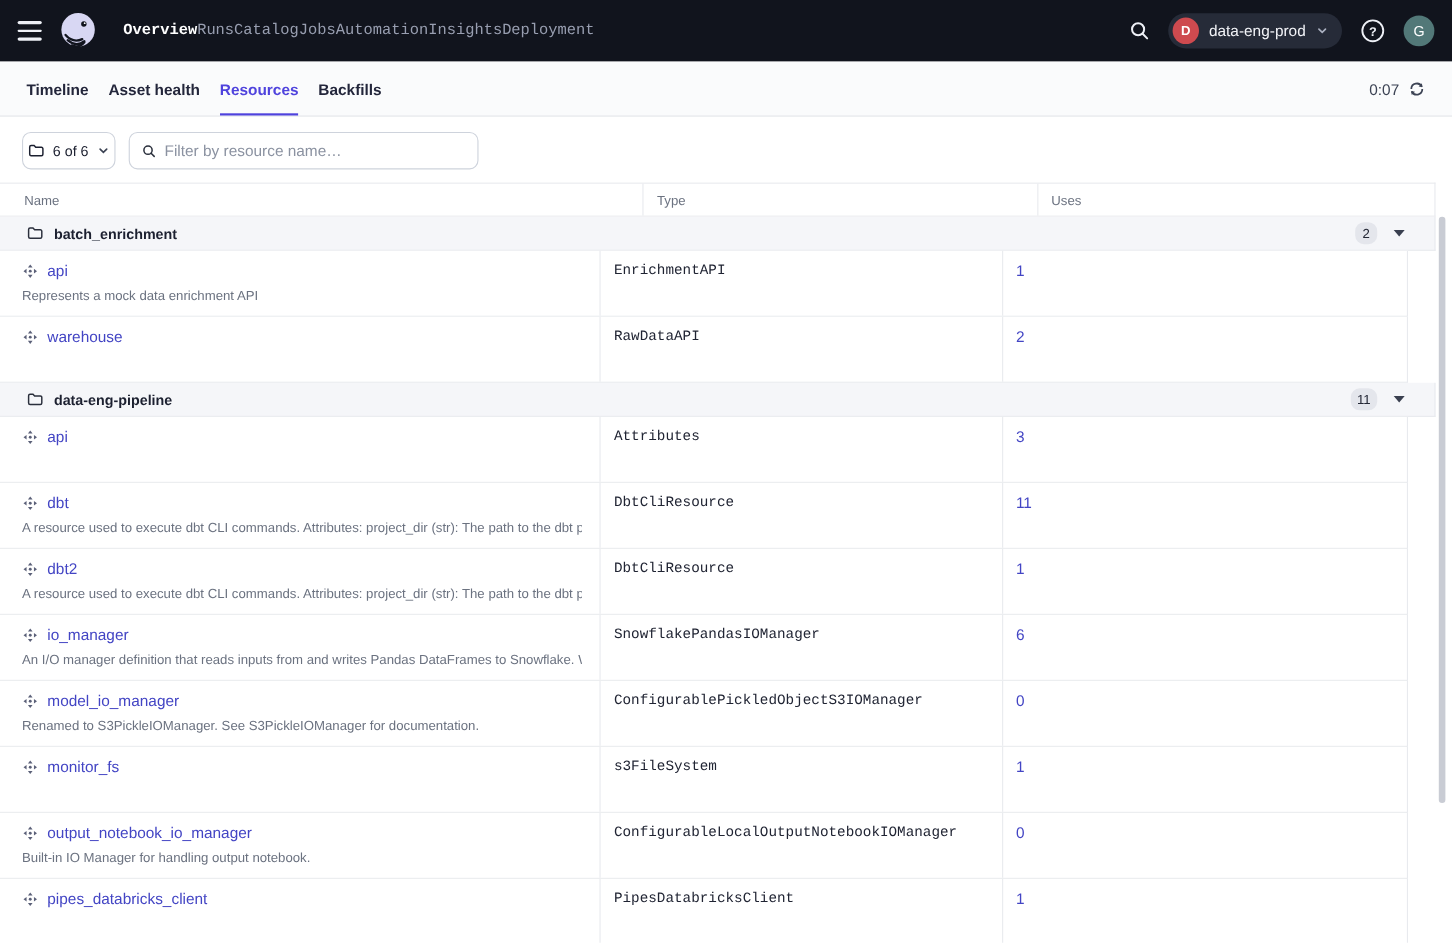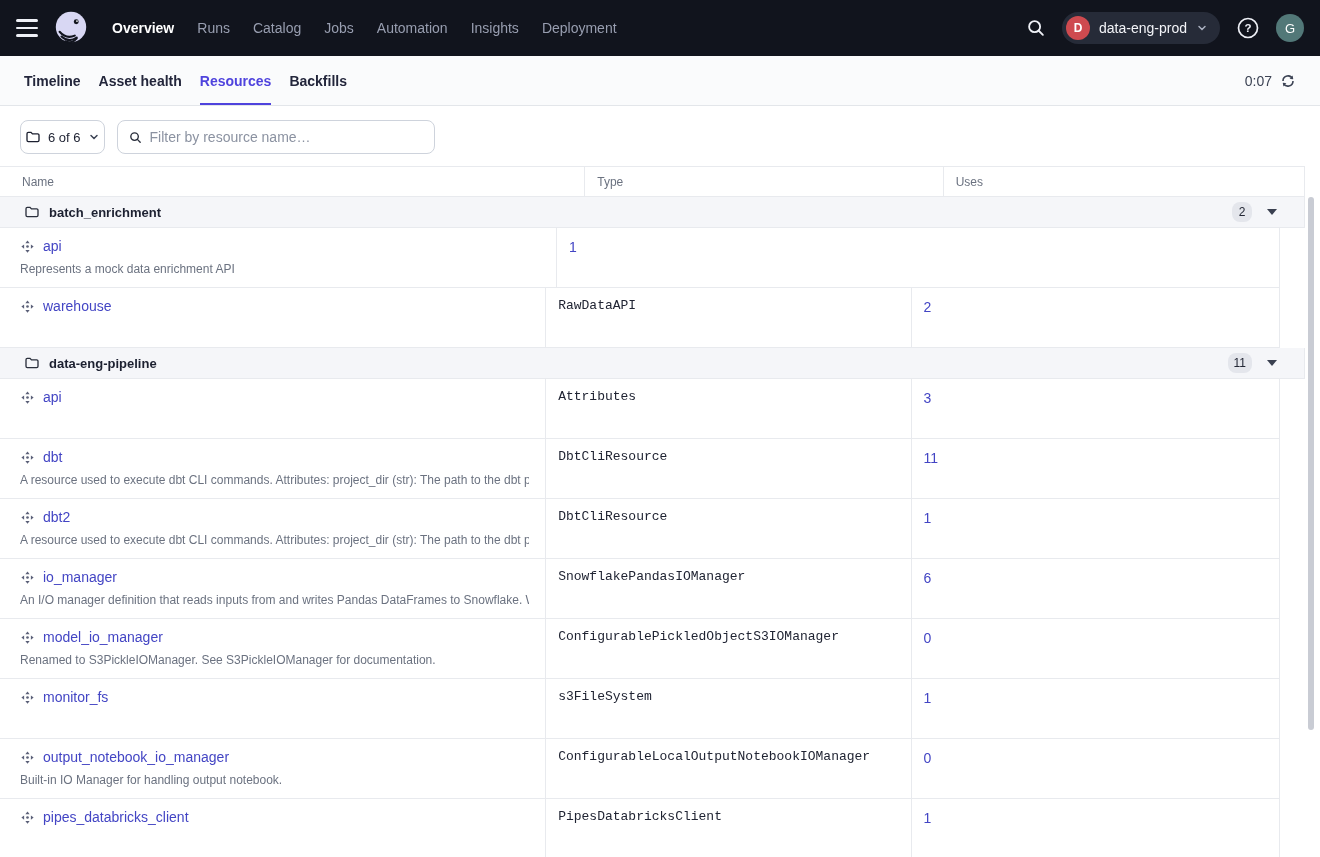--- a/index.html
+++ b/index.html
@@ -5,21 +5,21 @@
   * { margin:0; padding:0; box-sizing:border-box; }
   html,body { width:1320px; height:857px; overflow:hidden; background:#fff;
               font-family:"Liberation Sans", sans-serif; }
 
   
   .topnav { height:56px; background:#11141d; display:flex; align-items:center; padding:0 16px; }
   .hamburger { width:28px; height:28px; background:none; border:none; cursor:pointer;
                display:flex; flex-direction:column; justify-content:center; gap:5px; }
   .hamburger span { display:block; width:22px; height:2.5px; background:#eef0f6; border-radius:2px; }
   .logo { width:38px; height:38px; margin-left:8px; }
-  .nav-items { display:flex; align-items:center; gap:23px; margin-left:22px; }
+  .nav-items { display:flex; align-items:center; margin-left:22px;font-family:Liberation Mono, monospace; }
   .nav-item { font-size:14px; font-weight:500; color:#989eb0; cursor:pointer; }
   .nav-item.active { color:#ffffff; font-weight:600; }
   .nav-right { margin-left:auto; display:flex; align-items:center; gap:15px; }
   .nav-search { background:none; border:none; cursor:pointer; display:flex; align-items:center; }
   .ws-pill { height:32px; background:#262b38; border:none; border-radius:16px; display:flex;
              align-items:center; gap:9px; padding:0 12px 0 4px; cursor:pointer; }
   .ws-badge { width:24px; height:24px; border-radius:50%; background:#ce4a4f; color:#fff;
               font-size:12px; font-weight:700; display:flex; align-items:center; justify-content:center; }
   .ws-label { color:#f3f4f8; font-size:14px; font-weight:500; }
   .help-btn { width:26px; height:26px; background:none; border:none; cursor:pointer; padding:0;
@@ -198,20 +198,21 @@
           <path d="M12 2.2 L15.4 6.6 H8.6 Z"></path>
           <path d="M12 21.8 L8.6 17.4 H15.4 Z"></path>
           <path d="M2.2 12 L6.6 8.6 V15.4 Z"></path>
           <path d="M21.8 12 L17.4 15.4 V8.6 Z"></path>
           <circle cx="12" cy="12" r="2.1"></circle>
         </svg>
         <a class="res-link">api</a>
       </div>
       <div class="res-desc">Represents a mock data enrichment API</div>
     </div>
+    <div class="cell type-cell">EnrichmentAPI</div>
     <div class="cell uses-cell">
       <a class="uses-link">1</a>
     </div>
   </div>
 
   <div class="res-row">
     <div class="cell name-cell">
       <div class="name-line">
         <svg width="15" height="15" viewBox="0 0 24 24" fill="#5b6078">
           <path d="M12 2.2 L15.4 6.6 H8.6 Z"></path>

